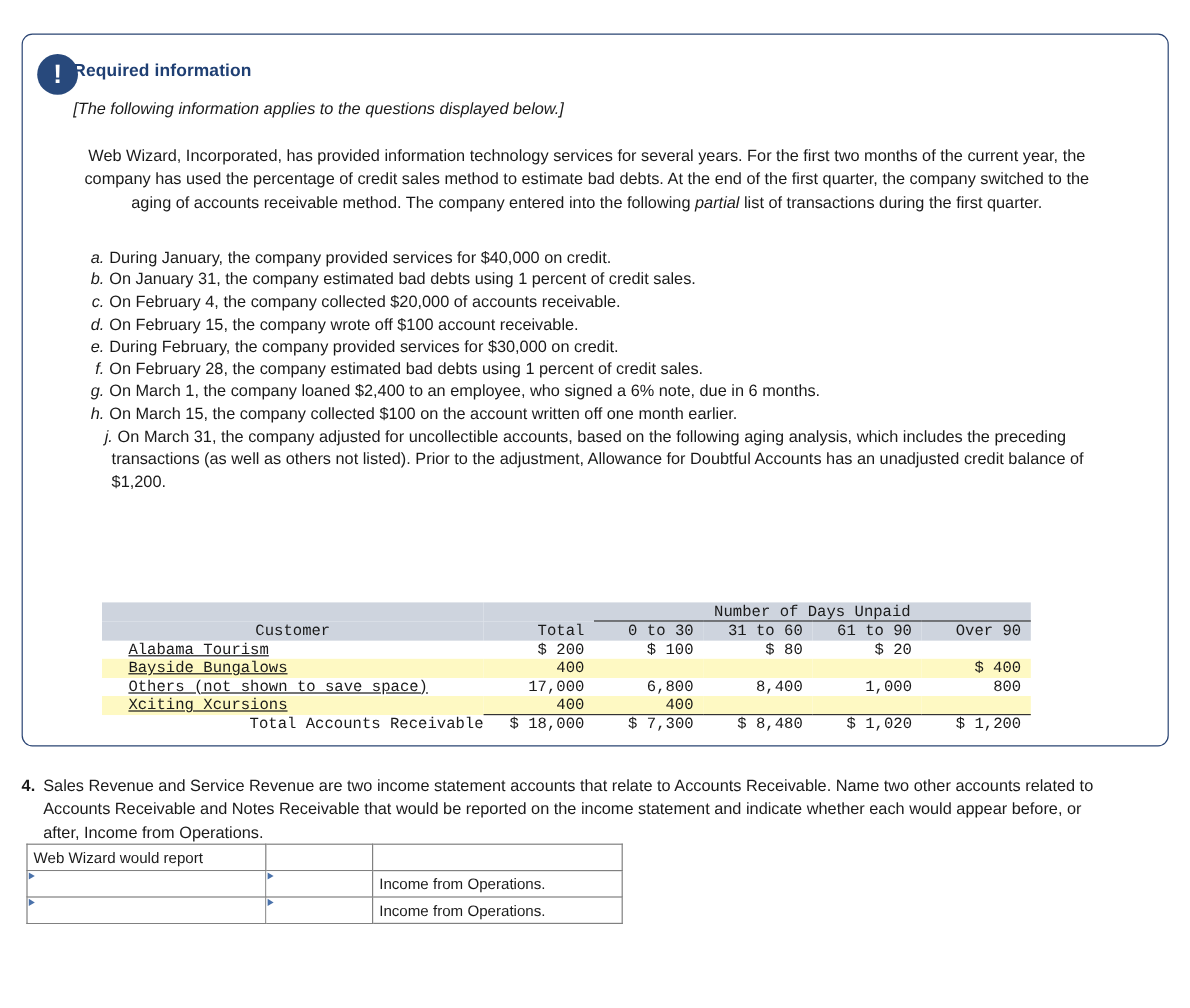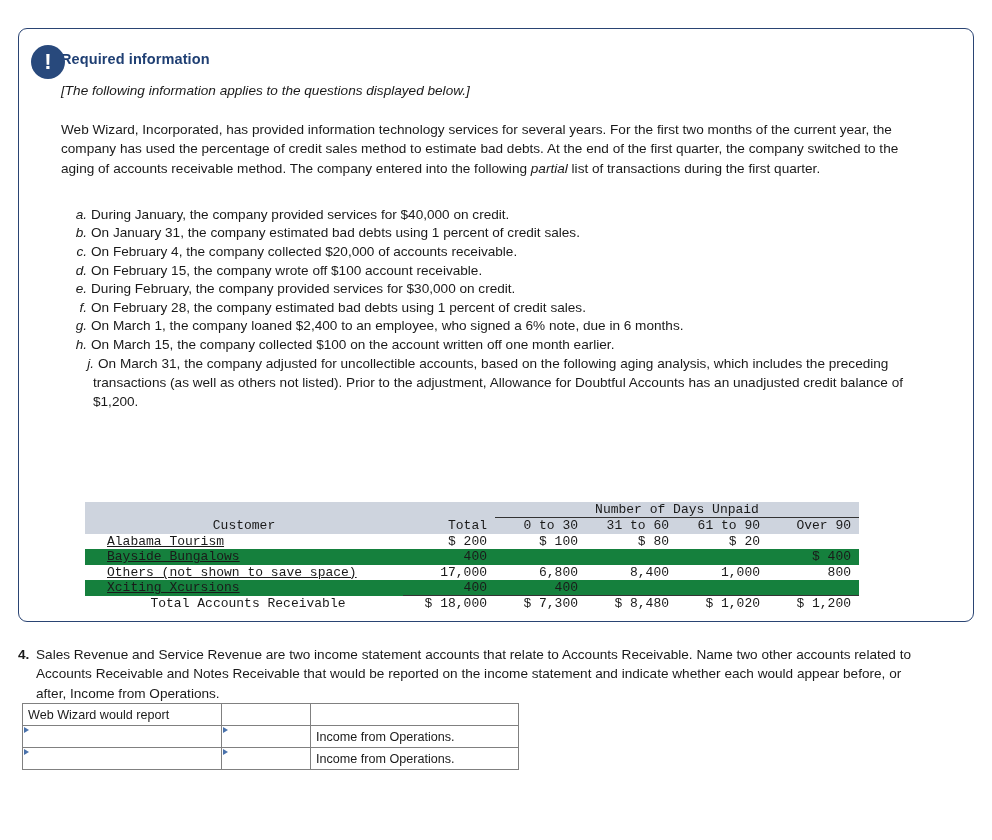--- a/index.html
+++ b/index.html
@@ -60,20 +60,21 @@
     font-size: 13.6px;
     margin: 0 0 22px 0;
     color: #1a1a1a;
   }
   .req-para {
     font-size: 13.6px;
     line-height: 1.42;
     margin: 0 0 28px 0;
     width: 856px;
     color: #1a1a1a;
+    text-align: center;
   }
   .req-para em { font-style: italic; }
 
   .txn-list {
     margin: 0 0 0 12px;
     padding: 0;
     list-style: none;
     font-size: 13.6px;
     line-height: 1.365;
   }
@@ -123,23 +124,23 @@
   .grp-cell {
     text-align: center;
     border-bottom: 1.1px solid #333;
   }
   .col-cust  { width: 318px; }
   .col-total { width: 92px; }
   .col-n     { width: 91px; }
   .ta-r { text-align: right; padding-right: 8px !important; }
   .cust-c { text-align: center; }
   .name { padding-left: 22px !important; text-align: left; text-decoration: underline; }
-  .name-tot { padding-left: 8px !important; text-align: center; }
+  .name-tot { padding-left: 8px !important; text-align: right; }
   .stripe0 { background: #ffffff; }
-  .stripe1 { background: #15803d; }
+  .stripe1 { background: #fef9c3; }
   .totline td { border-top: 1.1px solid #333; }
   .nb { border-top: none !important; }
 
   
   .q4 {
     position: absolute;
     left: 18px;
     top: 645px;
     width: 912px;
     font-size: 13.6px;

